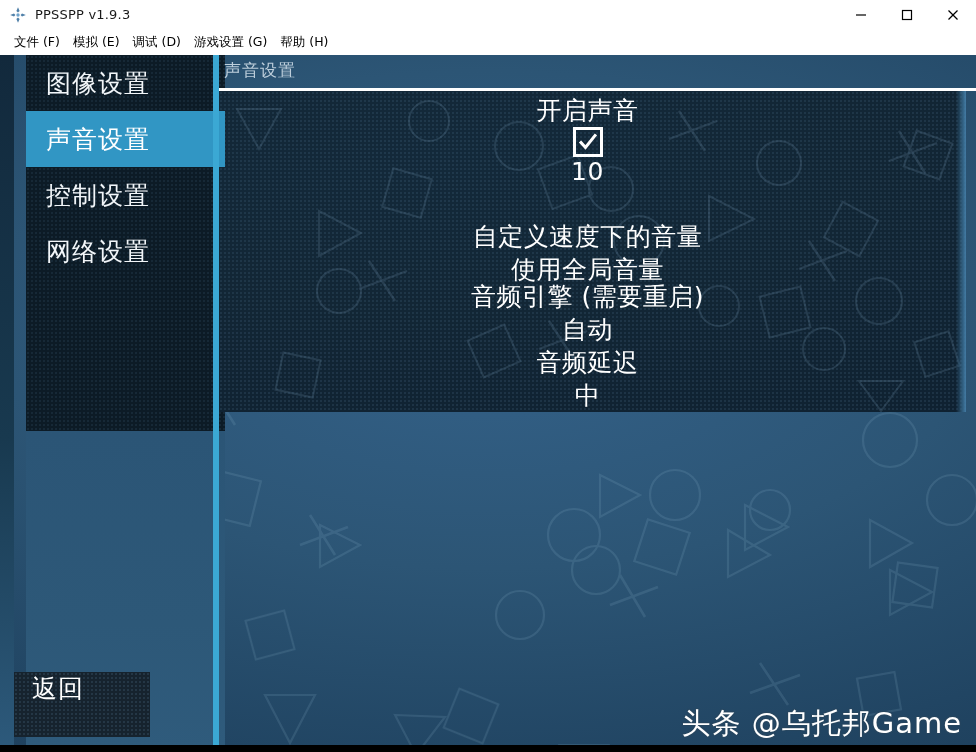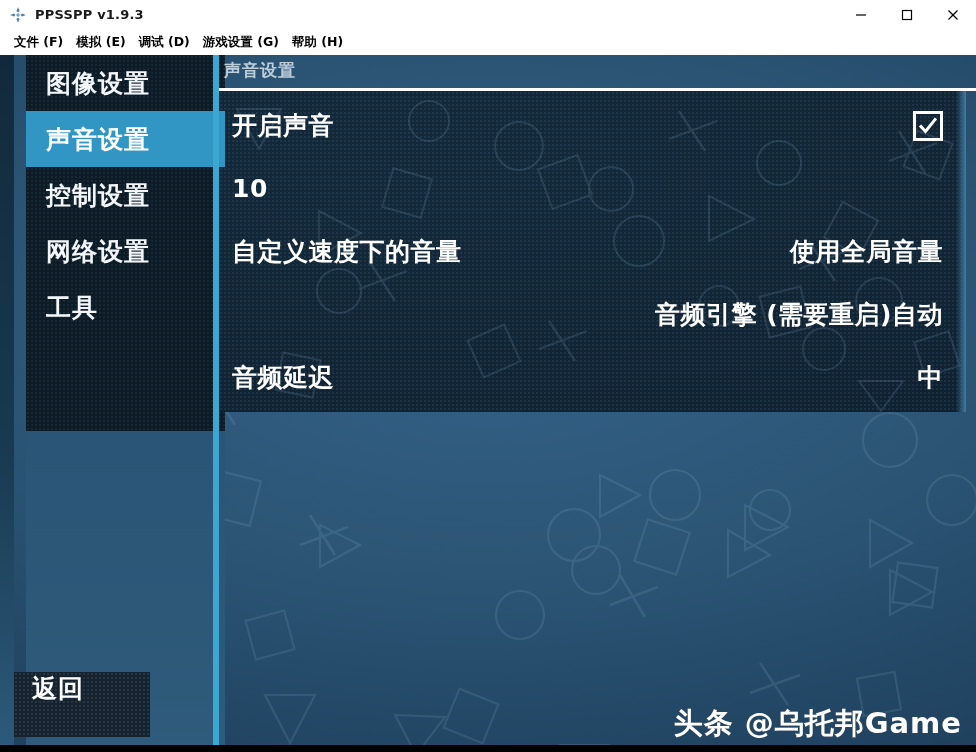--- a/index.html
+++ b/index.html
@@ -9,21 +9,20 @@
   }
   body {
     font-family: "DejaVu Sans", "Liberation Sans", sans-serif;
   }
   #app {
     position: relative;
     width: 976px;
     height: 752px;
     overflow: hidden;
     background: #0369a1;
-    font-weight: bold;
   }
 
   
   .titlebar {
     position: absolute;
     left: 0; top: 0;
     width: 976px;
     height: 29px;
     background: #ffffff;
     display: flex;
@@ -262,20 +261,21 @@
   .row {
     position: absolute;
     left: 0;
     width: 737px;
     height: 63px;
     display: flex;
     align-items: center;
     justify-content: space-between;
     padding: 0 13px 0 13px;
     box-sizing: border-box;
+    flex-direction: column;
   }
   .row-label {
     color: #ffffff;
     font-size: 25px;
     letter-spacing: 0.5px;
     white-space: nowrap;
   }
   .row-value {
     color: #ffffff;
     font-size: 25px;
@@ -442,23 +442,20 @@
           <span class="nav-label">图像设置</span>
         </div>
         <div class="nav-item selected">
           <span class="nav-label">声音设置</span>
         </div>
         <div class="nav-item">
           <span class="nav-label">控制设置</span>
         </div>
         <div class="nav-item">
           <span class="nav-label">网络设置</span>
-        </div>
-        <div class="nav-item">
-          <span class="nav-label">工具</span>
         </div>
       </div>
     </div>
 
     <div class="back-btn">
       <span class="back-label">返回</span>
     </div>
 
     <div class="divider-cyan"></div>
 

